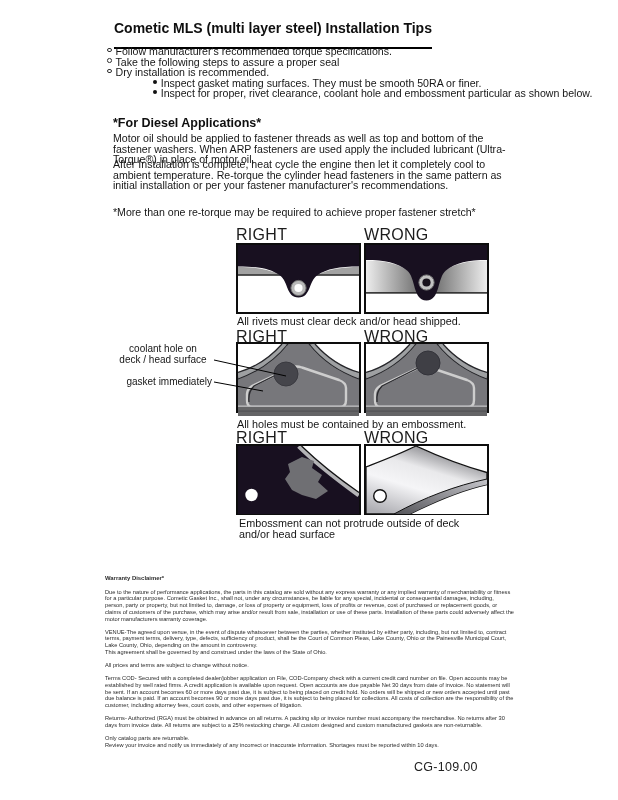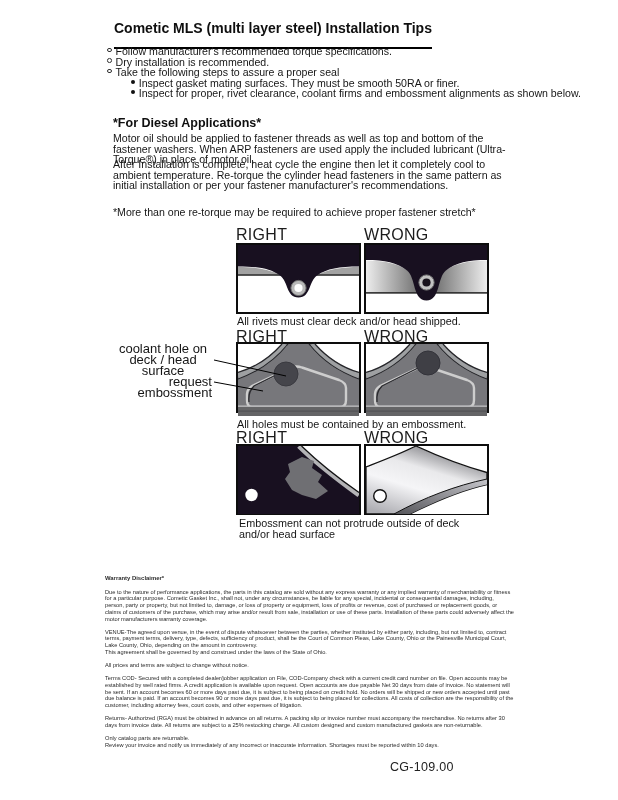--- a/index.html
+++ b/index.html
@@ -17,36 +17,36 @@
   .tips { left:107px; top:45px; font-size:10.6px; color:#161616; }
   .tipline { display:flex; align-items:flex-start; height:10.6px; }
   .m-open {
     width:4.5px; height:4.5px; border:1.1px solid #333; border-radius:50%;
     margin:2.6px 4px 0 0; flex:none;
   }
   .m-fill {
     width:4.2px; height:4.2px; background:#111; border-radius:50%;
     margin:2.8px 3.5px 0 0; flex:none;
   }
-  .sub { margin-left:24px; }
+  .sub { margin-left:46px; }
   .h2 { left:113px; top:116px; font-size:12.5px; font-weight:bold; color:#0f0f0f; }
   .para { left:113px; width:402px; font-size:10.6px; line-height:10.6px; color:#161616; }
   .rw {
     width:125px; text-align:left; font-size:16px; color:#1c1c1c; letter-spacing:0.3px;
   }
   .panel {
     width:125px; height:71px; border:2px solid #0d0d0d; background:#fff;
   }
   .panel svg { display:block; }
   .cap { font-size:10.8px; line-height:11px; color:#161616; white-space:pre-line; }
-  .dlabel { font-size:13px; line-height:10.8px; color:#161616; white-space:pre-line; }
+  .dlabel { font-size:10px; line-height:10.8px; color:#161616; white-space:pre-line; }
   .legal { left:105px; top:575px; width:409px; font-size:5.7px; line-height:6.7px; color:#2a2a2a; }
   .legal .lh { font-weight:bold; margin-bottom:7px; font-size:5.9px; }
   .legal p { margin-bottom:6.5px; white-space:pre-line; }
-  .doccode { left:390px; top:760px; font-size:12.5px; color:#222; letter-spacing:0.3px; }
+  .doccode { left:414px; top:760px; font-size:12.5px; color:#222; letter-spacing:0.3px; }
 </style>
 </head>
 <body>
 
 <div class="page">
 
   <svg width="0" height="0" style="position:absolute" aria-hidden="true">
     <defs>
       <linearGradient id="gWedgeL" x1="0" y1="0" x2="1" y2="0">
         <stop offset="0" stop-color="#ededed"></stop>
@@ -71,33 +71,33 @@
 
   <div class="abs title">Cometic MLS (multi layer steel) Installation Tips</div>
 
   <div class="abs tips">
     <div class="tipline">
       <span class="m-open"></span>
       <span>Follow manufacturer's recommended torque specifications.</span>
     </div>
     <div class="tipline">
       <span class="m-open"></span>
-      <span>Dry installation is recommended.</span>
+      <span>Take the following steps to assure a proper seal</span>
     </div>
     <div class="tipline">
       <span class="m-open"></span>
-      <span>Take the following steps to assure a proper seal</span>
+      <span>Dry installation is recommended.</span>
     </div>
     <div class="tipline sub">
       <span class="m-fill"></span>
       <span>Inspect gasket mating surfaces.  They must be smooth 50RA or finer.</span>
     </div>
     <div class="tipline sub">
       <span class="m-fill"></span>
-      <span>Inspect for proper, rivet clearance, coolant firms and embossment alignments as shown below.</span>
+      <span>Inspect for proper, rivet clearance, coolant hole and embossment particular as shown below.</span>
     </div>
   </div>
 
   <div class="abs h2">*For Diesel Applications*</div>
   <div class="abs para" style="top:133px">Motor oil should be applied to fastener threads as well as top and bottom of the fastener washers. When ARP fasteners are used apply the included lubricant (Ultra-Torque®) in place of motor oil.</div>
   <div class="abs para" style="top:159px">After Installation is complete, heat cycle the engine then let it completely cool to ambient temperature. Re-torque the cylinder head fasteners in the same pattern as initial installation or per your fastener manufacturer's recommendations.</div>
   <div class="abs para" style="top:207px">*More than one re-torque may be required to achieve proper fastener stretch*</div>
 
   <div class="abs rw" style="left:236px; top:226px">RIGHT</div>
   <div class="abs rw" style="left:364px; top:226px">WRONG</div>
@@ -124,21 +124,21 @@
       <circle cx="60.5" cy="37.5" r="4.1" fill="#18121c"></circle>
     </svg>
   </div>
   <div class="abs cap" style="left:237px; top:316px">All rivets must clear deck and/or head shipped.</div>
 
   <div class="abs rw" style="left:236px; top:328px">RIGHT</div>
   <div class="abs rw" style="left:364px; top:328px">WRONG</div>
 
   <div class="abs dlabel" style="left:112px; top:344px; width:102px; text-align:center">coolant hole on
 deck / head surface</div>
-  <div class="abs dlabel" style="left:120px; top:377px; width:92px; text-align:right">request embossment</div>
+  <div class="abs dlabel" style="left:120px; top:377px; width:92px; text-align:right">gasket immediately</div>
 
   <svg class="abs" style="left:210px; top:355px; z-index:5" width="80" height="40" viewBox="0 0 80 40">
     <line x1="4" y1="5" x2="76" y2="21" stroke="#000" stroke-width="1"></line>
     <line x1="4" y1="27" x2="53" y2="36" stroke="#000" stroke-width="1"></line>
   </svg>
 
   <div class="abs panel" style="left:236px; top:342px">
     <svg viewBox="0 0 121 72" width="121" height="72">
       <rect width="121" height="72" fill="#77777b"></rect>
       <path d="M47,0 C35,14 18,26 0,32" stroke="#9ea0a2" stroke-width="6" fill="none"></path>

